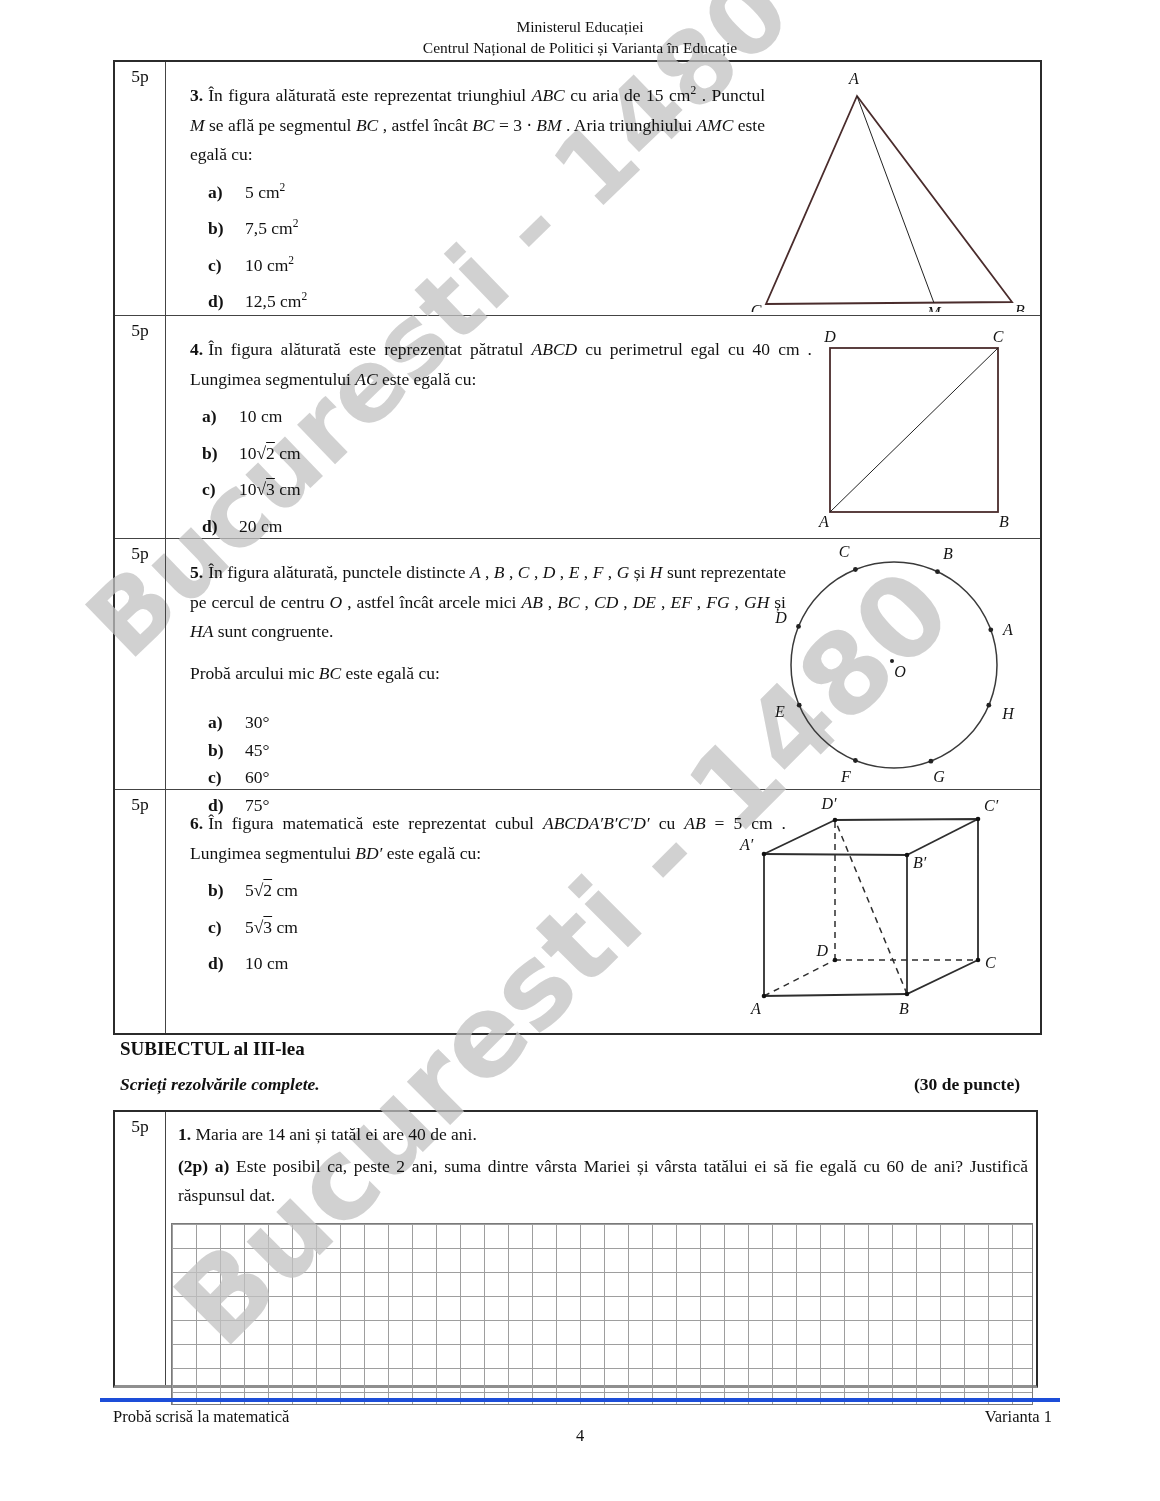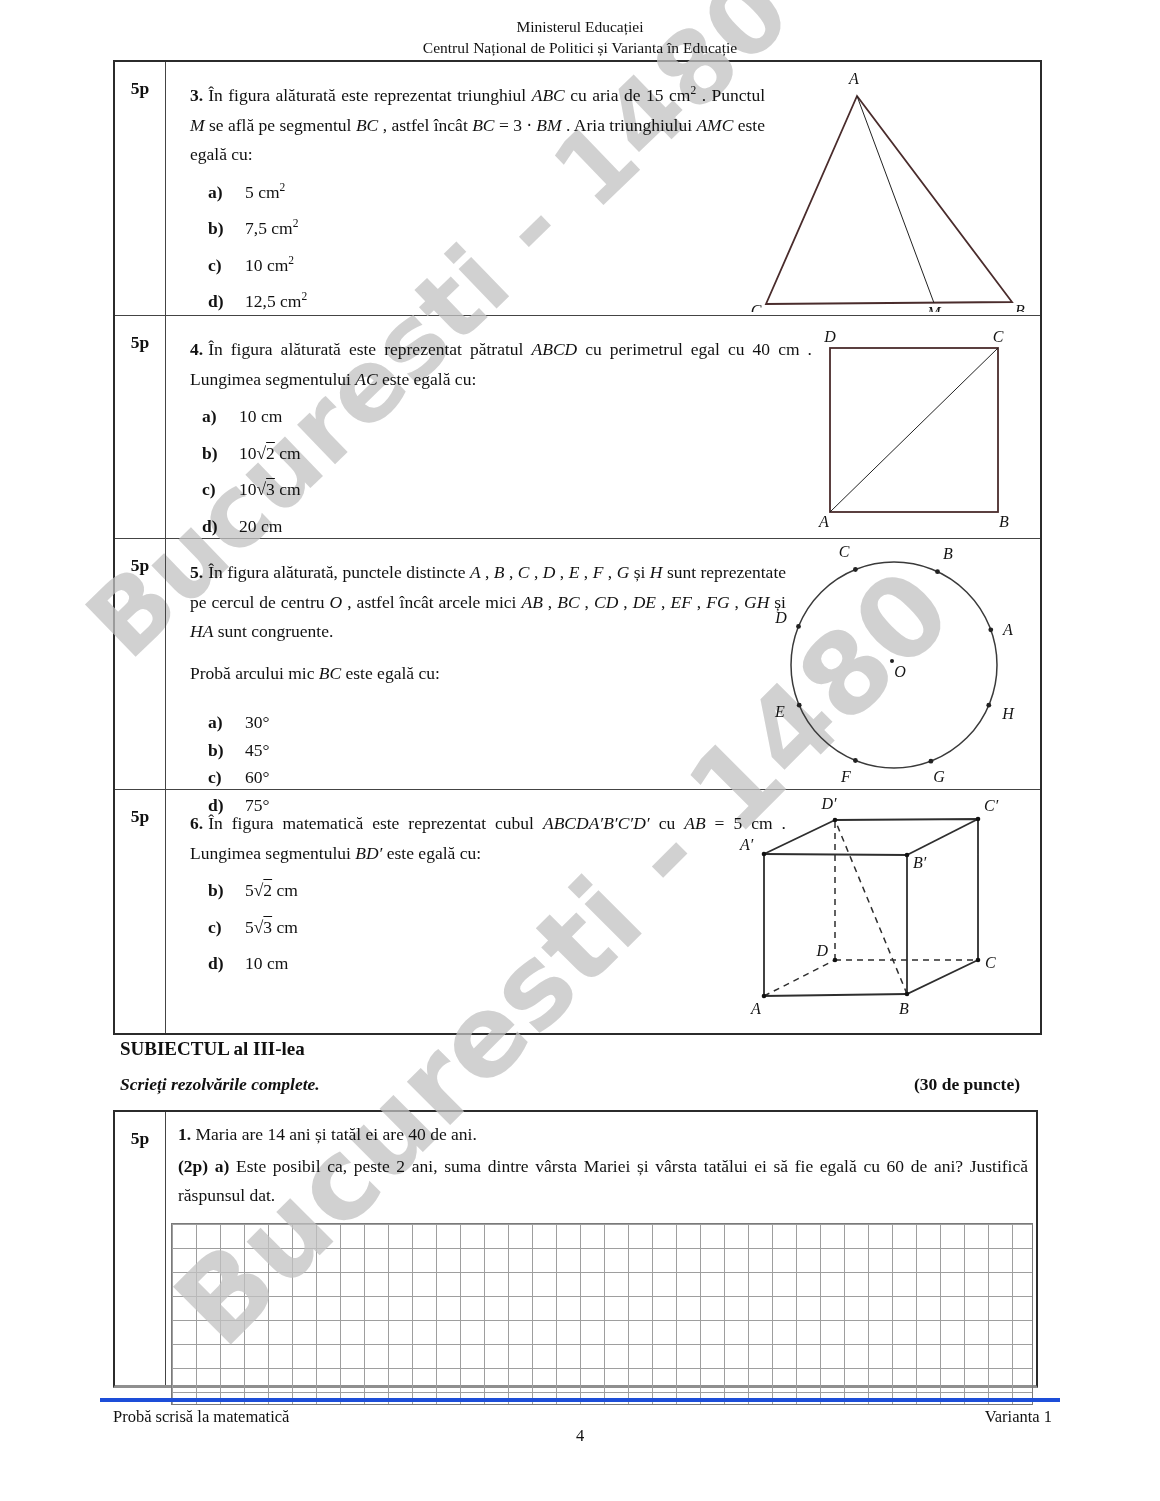--- a/index.html
+++ b/index.html
@@ -10,22 +10,22 @@
       color:rgba(194,194,194,0.75);white-space:nowrap;pointer-events:none;}
   .wm1{font-size:100px;left:-10px;top:295px;transform:rotate(-44deg);transform-origin:center;width:820px;text-align:center;}
   .wm2{font-size:112px;left:45px;top:895px;transform:rotate(-45deg);transform-origin:center;width:1030px;text-align:center;}
   .z{position:relative;z-index:2;}
   
   .hdr{position:absolute;left:0;top:16px;width:1160px;text-align:center;font-size:15.5px;line-height:21px;}
   
   .tbl{position:absolute;left:113px;top:60px;width:925px;border:2px solid #2b2b2b;}
   .row{position:relative;display:flex;border-top:1px solid #444;}
   .row:first-child{border-top:none;}
-  .pts{flex:0 0 51px;border-right:1px solid #444;font-weight:bold;font-size:17.5px;
-       text-align:center;padding-top:16px;box-sizing:border-box;}
+  .pts{flex:0 0 51px;border-right:1px solid #444;font-weight:normal;font-size:17.5px;
+       text-align:center;padding-top:4px;box-sizing:border-box;}
   .cnt{position:relative;flex:1;padding:7px 6px 0 12px;box-sizing:border-box;}
   .qtext{margin:12px;font-size:17.5px;line-height:29.5px;text-align:justify;}
   .qnum{font-weight:bold;margin-right:5px;}
   .b{font-weight:bold;} .it{font-style:italic;}
   .sup{vertical-align:super;font-size:11.5px;line-height:0;}
   .ov{text-decoration:overline;}
   .opts{margin:11px 0 0 30px;}
   .opt{font-size:17.5px;}
   .opt .olab{display:inline-block;width:37px;font-weight:bold;}
   .g36 .opt{margin-bottom:14.5px;height:22px;}

